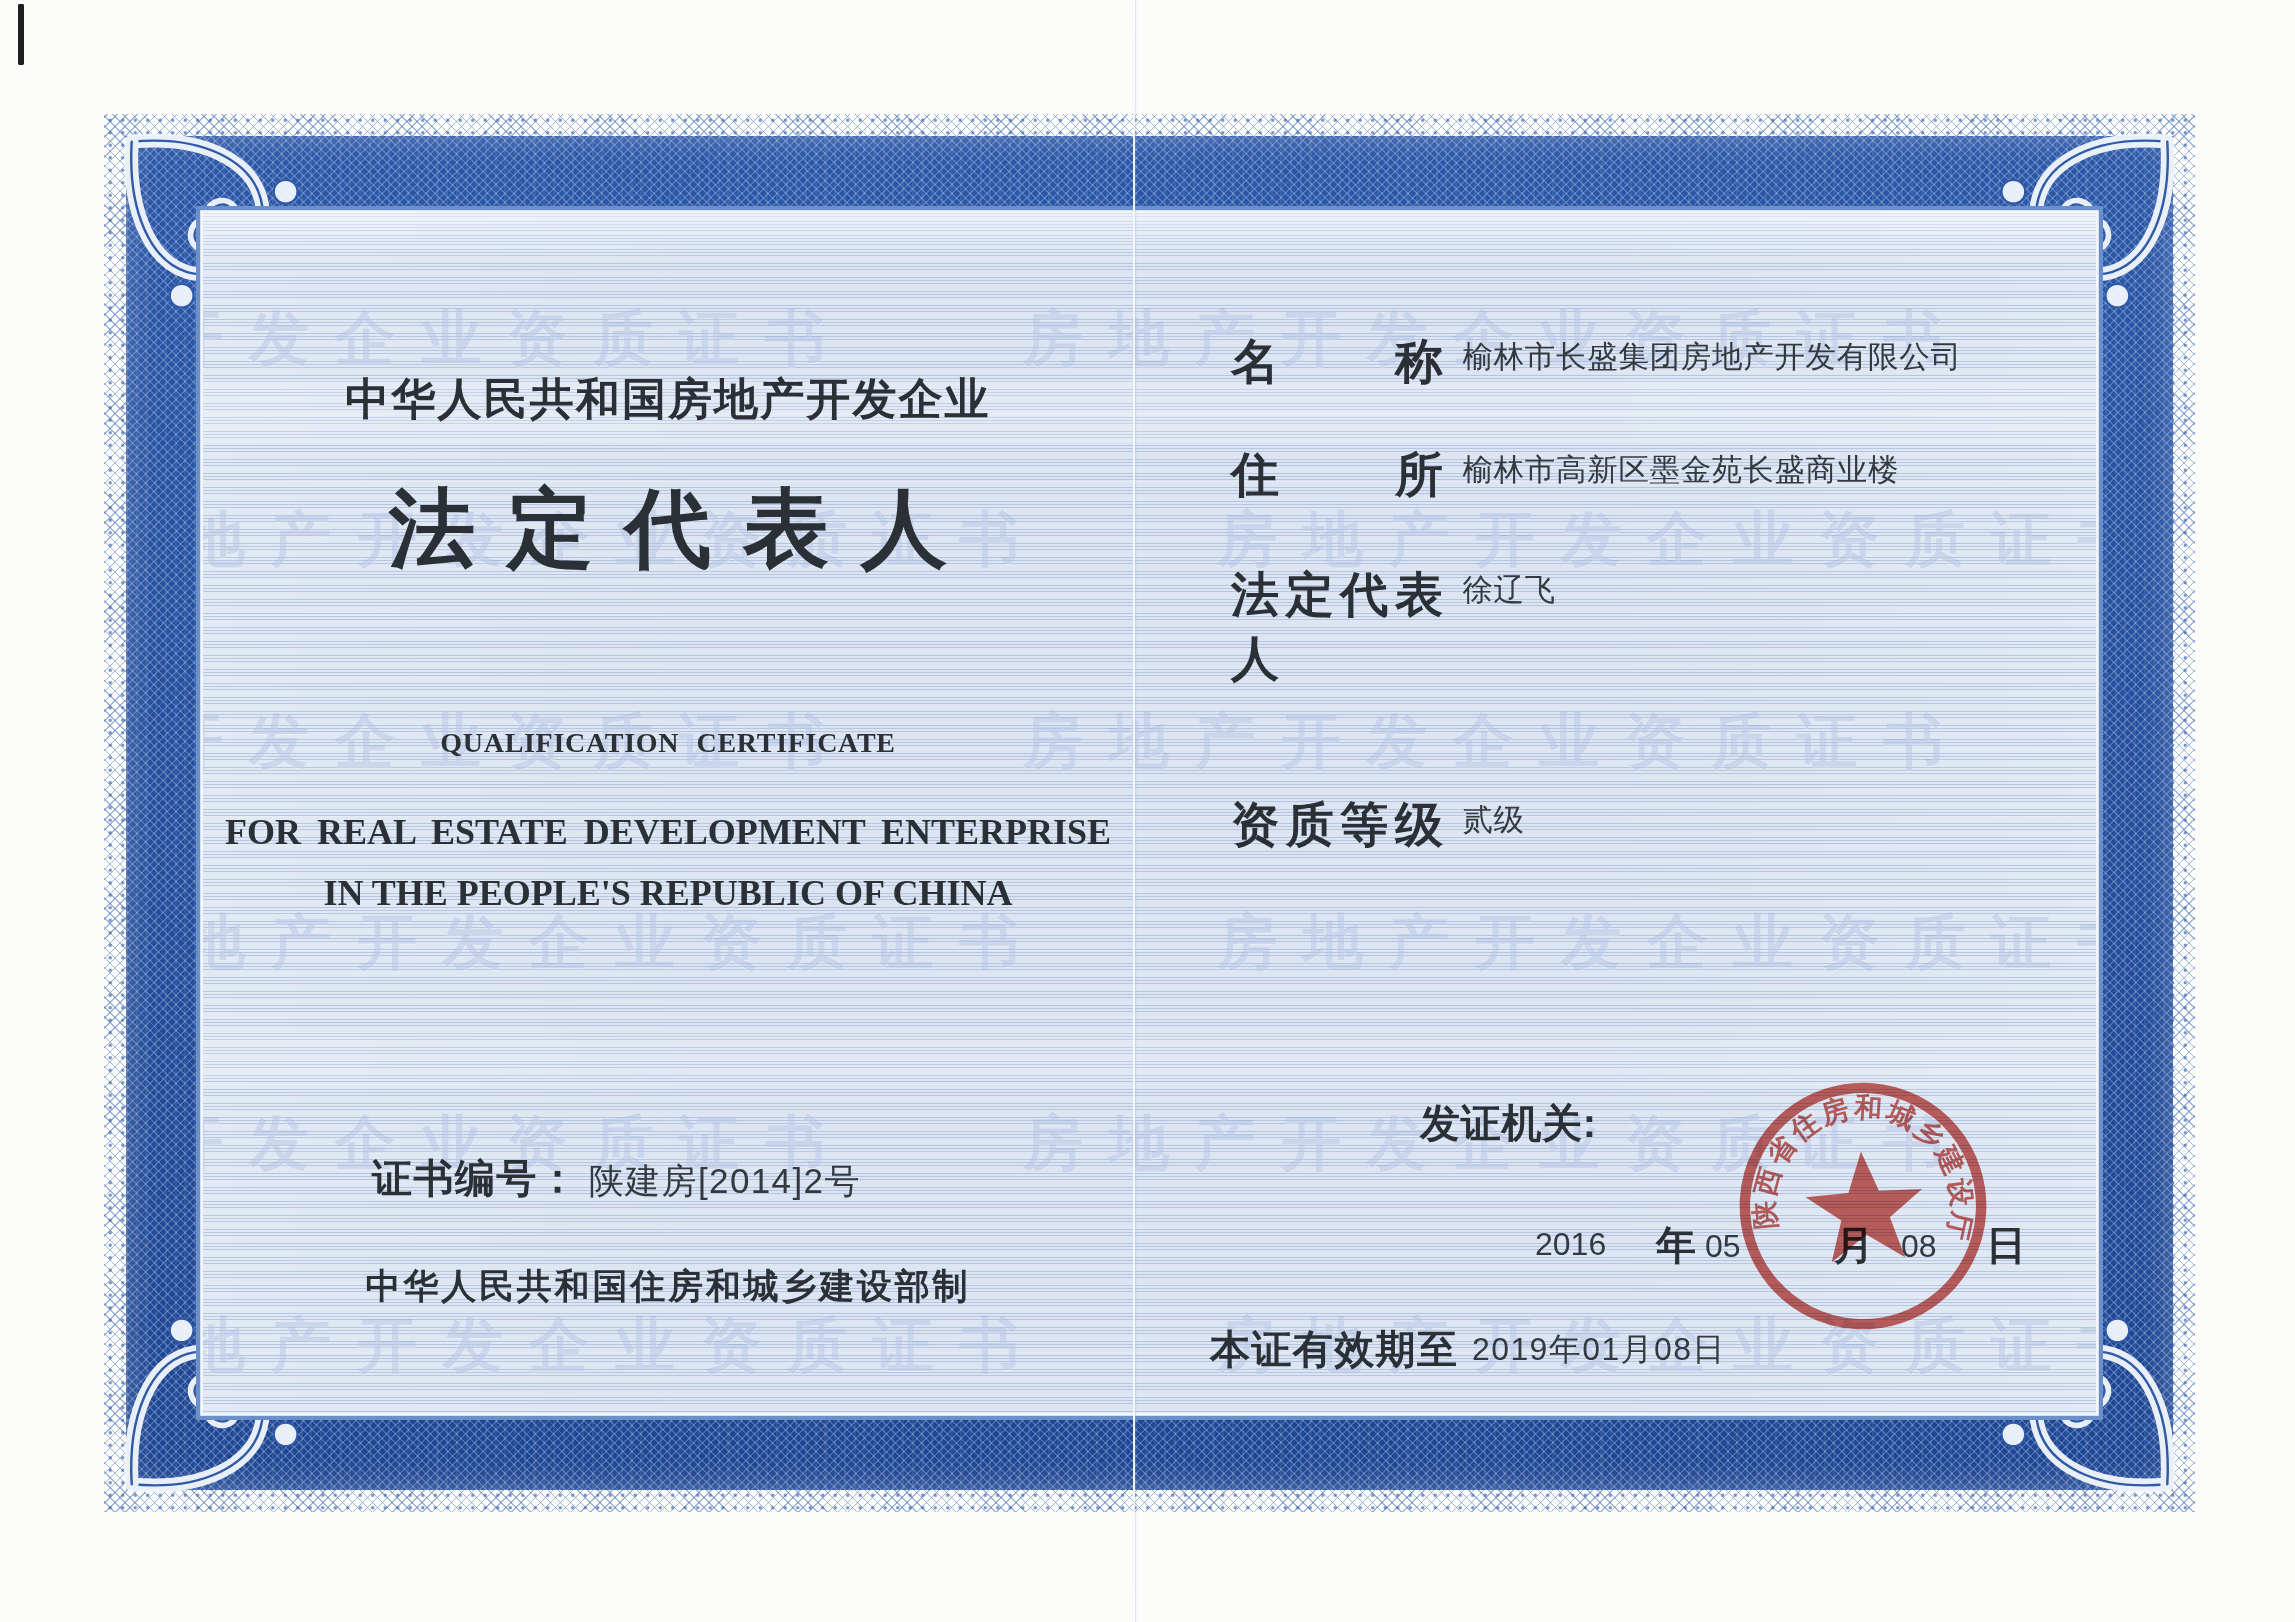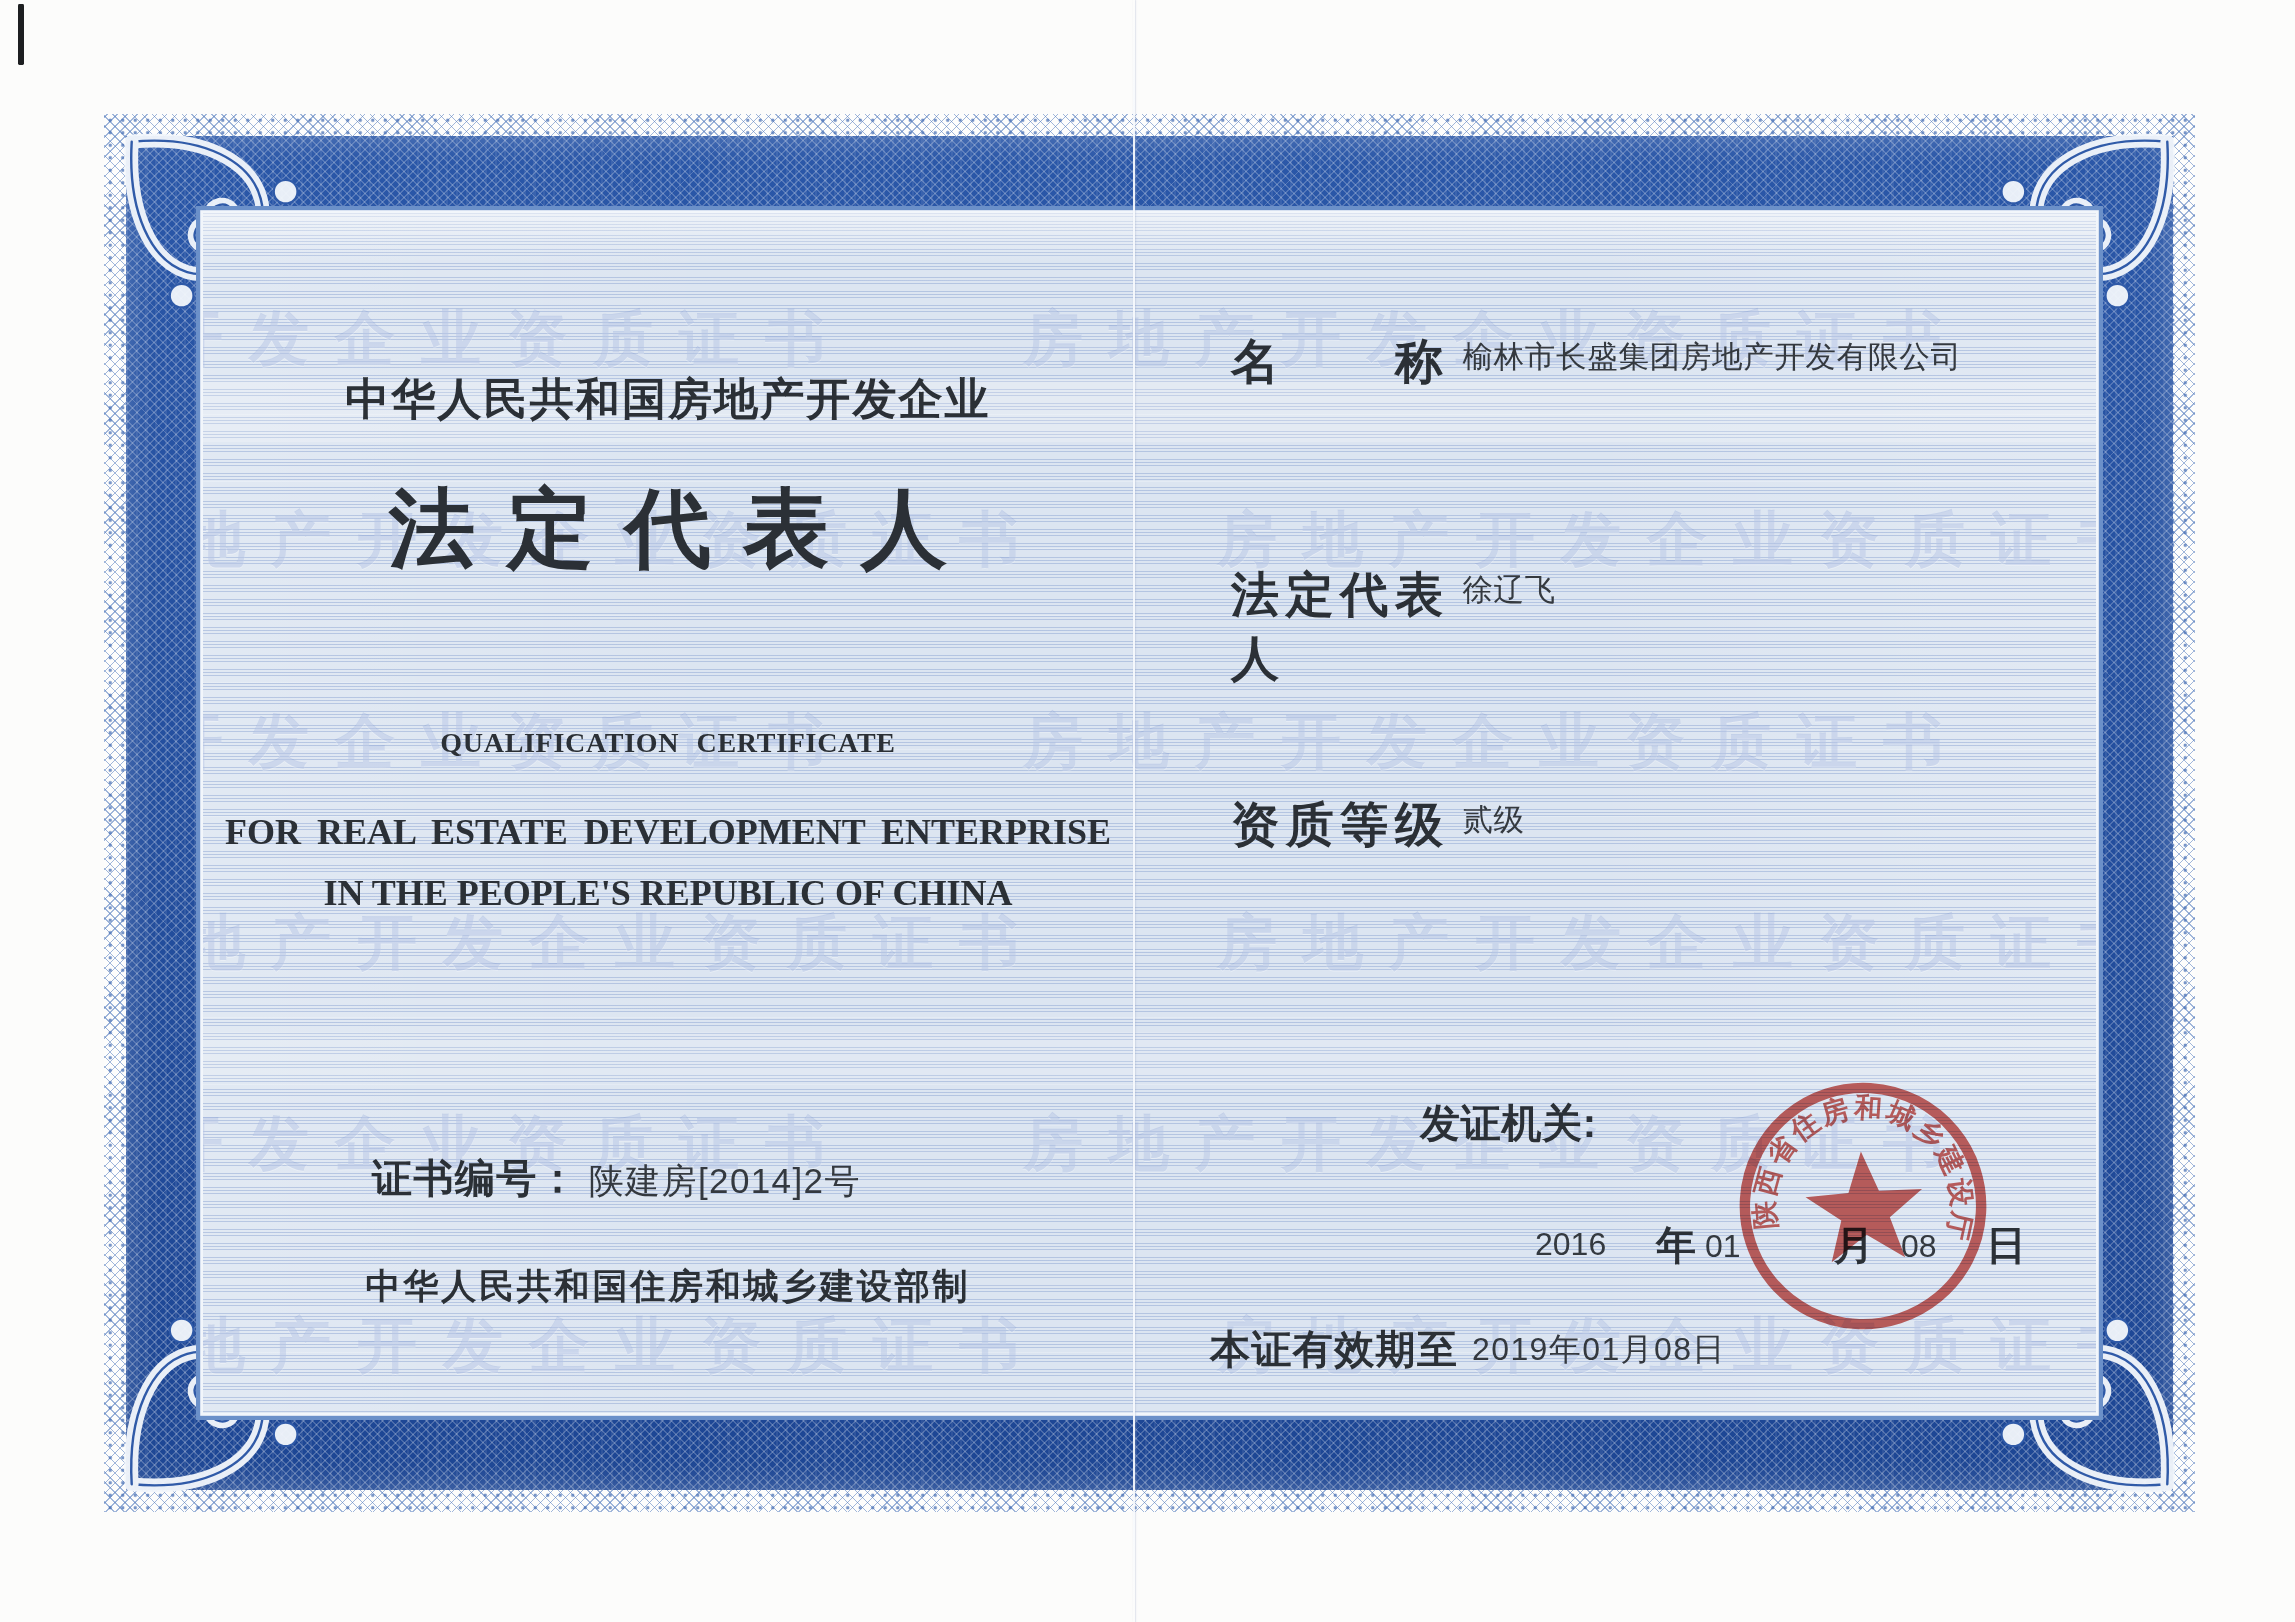--- a/index.html
+++ b/index.html
@@ -169,34 +169,38 @@
         <span class="certno-label ink">证书编号：</span>
         <span class="certno-value val">陕建房[2014]2号</span>
       </div>
 
       <div class="issuer ink">中华人民共和国住房和城乡建设部制</div>
 
       <div class="info-row" style="top:117px">
         <span class="info-label ink">名称</span>
         <span class="info-value val">榆林市长盛集团房地产开发有限公司</span>
       </div>
+      <div class="info-row" style="top:230px">
+        <span class="info-label ink">住所</span>
+        <span class="info-value val">榆林市高新区墨金苑长盛商业楼</span>
+      </div>
       <div class="info-row" style="top:350px">
         <span class="info-label ink">法定代表人</span>
         <span class="info-value val">徐辽飞</span>
       </div>
       <div class="info-row" style="top:580px">
         <span class="info-label ink">资质等级</span>
         <span class="info-value val">贰级</span>
       </div>
 
       <div class="authority ink">发证机关:</div>
 
       <span class="d-num val" style="left:1332px;top:1013px">2016</span>
       <span class="d-unit ink" style="left:1453px;top:1005px">年</span>
-      <span class="d-num val" style="left:1502px;top:1015px">01</span>
+      <span class="d-num val" style="left:1502px;top:1015px">05</span>
       <span class="d-unit ink" style="left:1631px;top:1005px">月</span>
       <span class="d-num val" style="left:1698px;top:1015px">08</span>
       <span class="d-unit ink" style="left:1783px;top:1005px">日</span>
 
       <div class="valid-label ink">本证有效期至</div>
       <div class="valid-value val">2019年01月08日</div>
 
       <svg class="stamp" viewBox="0 0 400 400">
         <circle cx="200" cy="200" r="170" fill="none" stroke="#c5423b" stroke-width="15"></circle>
         <g transform="rotate(14 200 210)">

